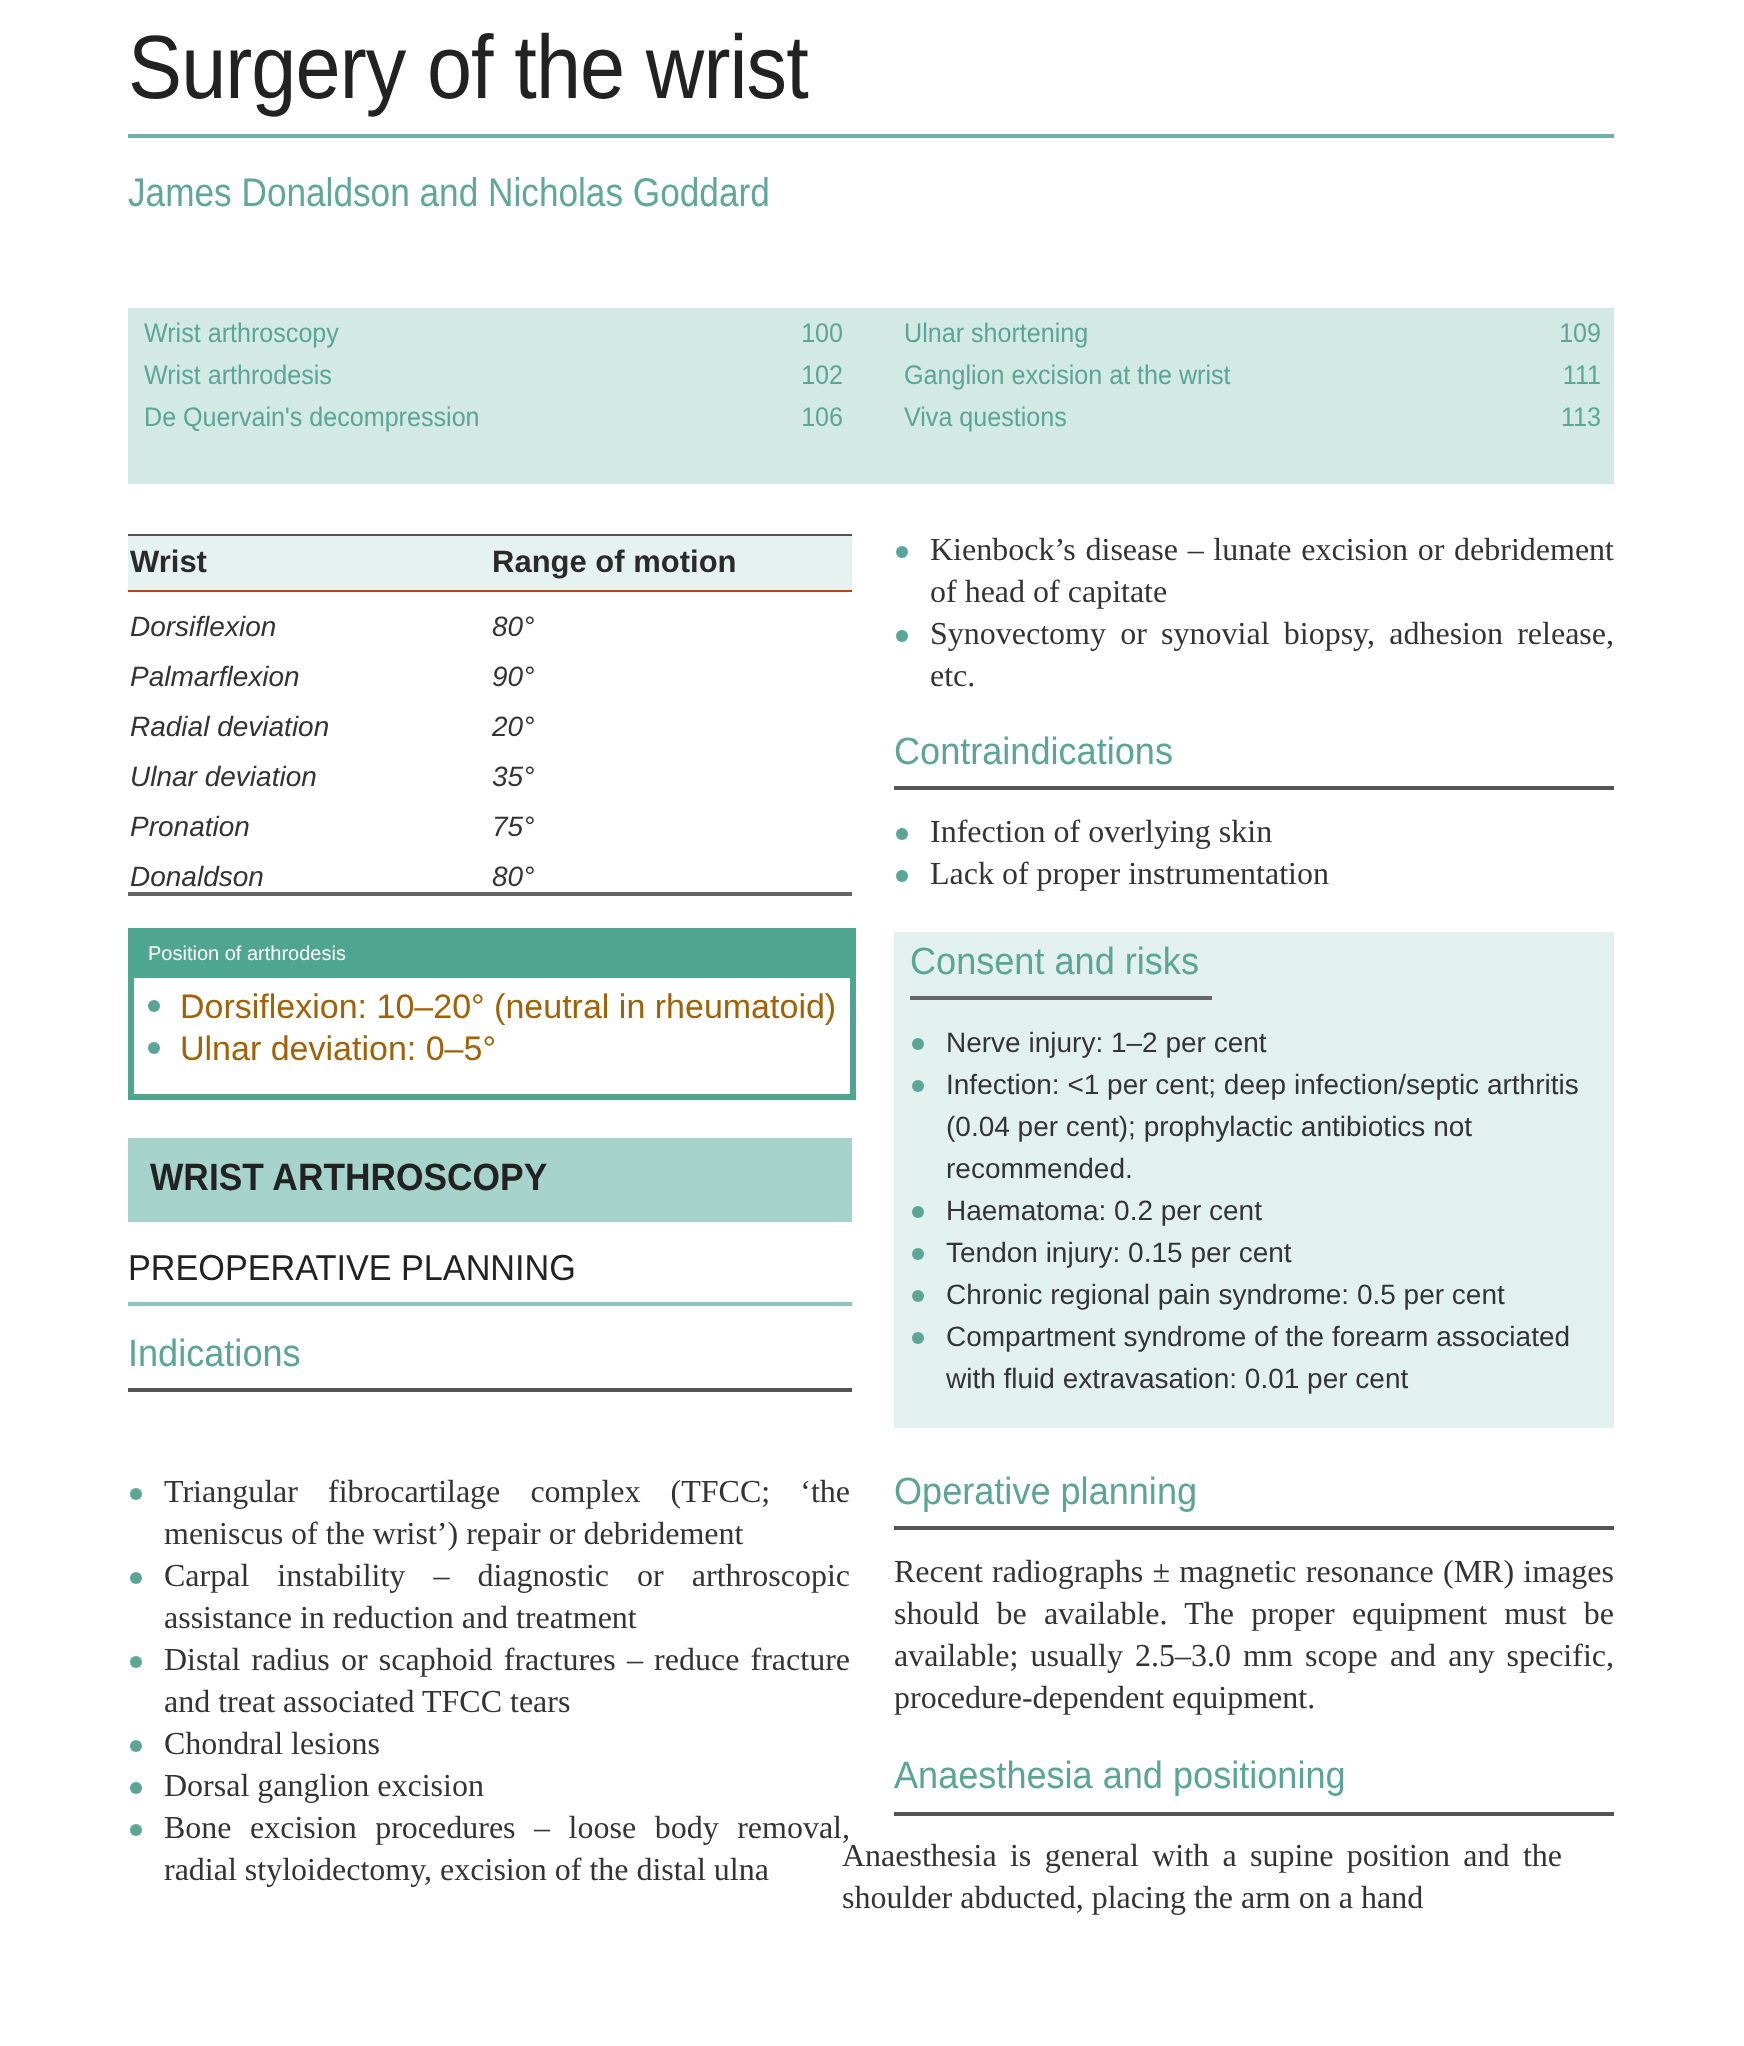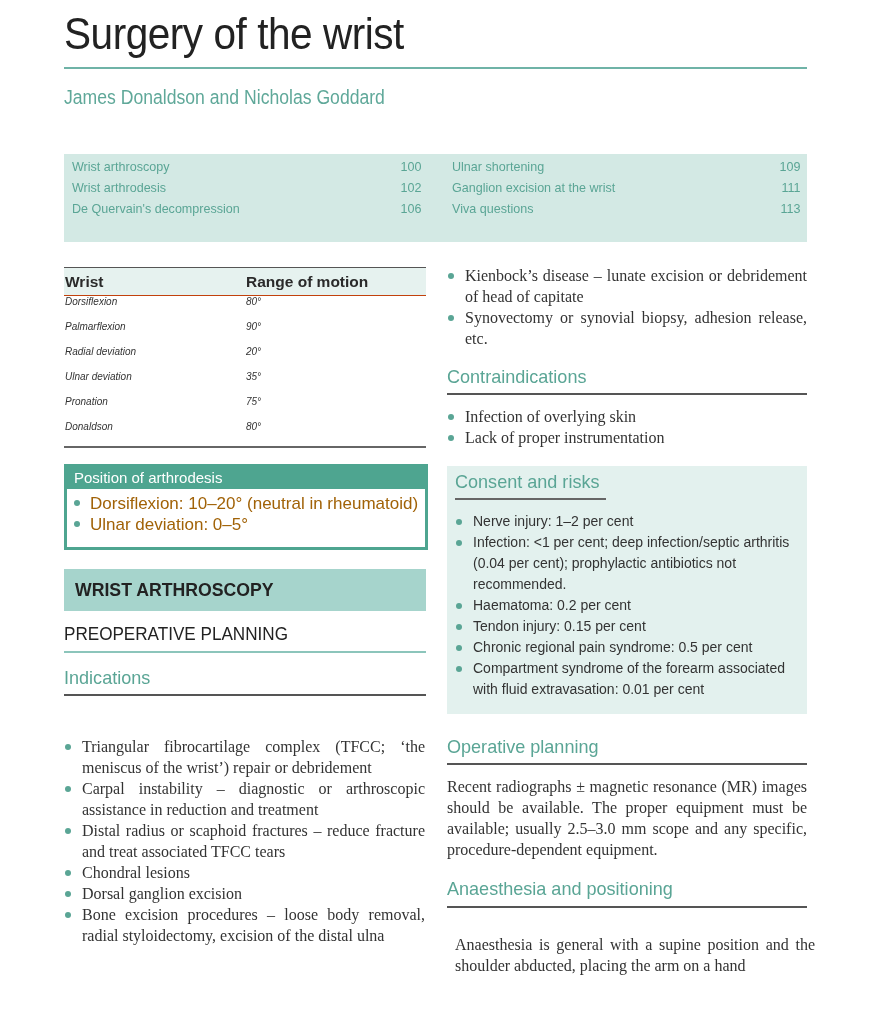--- a/index.html
+++ b/index.html
@@ -18,27 +18,27 @@
   .toc-col { position: absolute; top: 5px; }
   .toc-row { height: 21px; font-size: 13.5px; color: #5aa595; display: flex; justify-content: space-between; white-space: nowrap; }
   .toc-row span { transform: scaleX(0.93); transform-origin: left; display: inline-block; }
   .toc-row .pg { transform-origin: right; }
 
   
   #rom-table { left: 64px; top: 267px; width: 362px; }
   #rom-table .rule-top { height: 1px; background: #555; }
   #rom-table .rule-bot { height: 1.5px; background: #666; }
   .rom-head { background: #e6f2ef; height: 27px; display: flex; align-items: center; border-bottom: 1px solid #c2410c; font-size: 15.5px; font-weight: bold; color: #2a2a2a; }
-  .rom-row { height: 25px; display: flex; align-items: flex-start; font-size: 10px; font-style: italic; color: #333; }
+  .rom-row { height: 25px; display: flex; align-items: flex-end; font-size: 14px; font-style: italic; color: #333; }
   .c1 { width: 181px; padding-left: 1px; }
   .c2 { flex: 1; }
 
   
   #arthro-box { left: 64px; top: 464px; width: 358px; height: 80px; border: 3px solid #4ea590; background: #fff; }
-  #arthro-box .hdr { background: #4ea590; color: #fff; font-size: 15px; height: 22px; line-height: 22px; padding-left: 7px; }
+  #arthro-box .hdr { background: #4ea590; color: #fff; font-size: 10px; height: 22px; line-height: 22px; padding-left: 7px; }
   #arthro-box ul { margin: 4px 0 0 0; padding: 0 0 0 7px; list-style: none; }
   #arthro-box li { font-size: 17px; height: 21px; line-height: 21px; color: #a16207; }
 
   
   .bul { display: inline-block; width: 6px; height: 6px; border-radius: 50%; background: #5aa595; margin-right: 10px; vertical-align: middle; position: relative; top: -2px; }
   .blist { list-style: none; margin: 0; padding: 0; }
   .blist li { position: relative; padding-left: 18px; }
   .blist li .bul { position: absolute; left: 1px; top: 8px; margin: 0; }
 
   
@@ -70,21 +70,21 @@
   #consent-list { position: absolute; left: 8px; top: 45px; width: 350px; }
   #consent-list li { font-size: 14px; line-height: 21px; color: #333; padding-left: 18px; }
   #consent-list li .bul { top: 8px; }
 
   #opplan { left: 447px; top: 736px; }
   #opplan-rule { left: 447px; top: 763px; width: 360px; }
   #opplan-text { left: 447px; top: 776px; width: 360px; }
 
   #anaes { left: 447px; top: 878px; }
   #anaes-rule { left: 447px; top: 906px; width: 360px; }
-  #anaes-text { left: 455px; top: 918px; width: 360px; margin-top: 16px; }
+  #anaes-text { left: 421px; top: 918px; width: 360px; }
 </style>
 </head>
 <body>
 
 <div id="title" class="abs sans">Surgery of the wrist</div>
 <div id="title-rule" class="abs"></div>
 <div id="authors" class="abs sans">James Donaldson and Nicholas Goddard</div>
 
 <div id="contents" class="abs sans">
   <div class="toc-col" style="left:8px; width:350px;">

